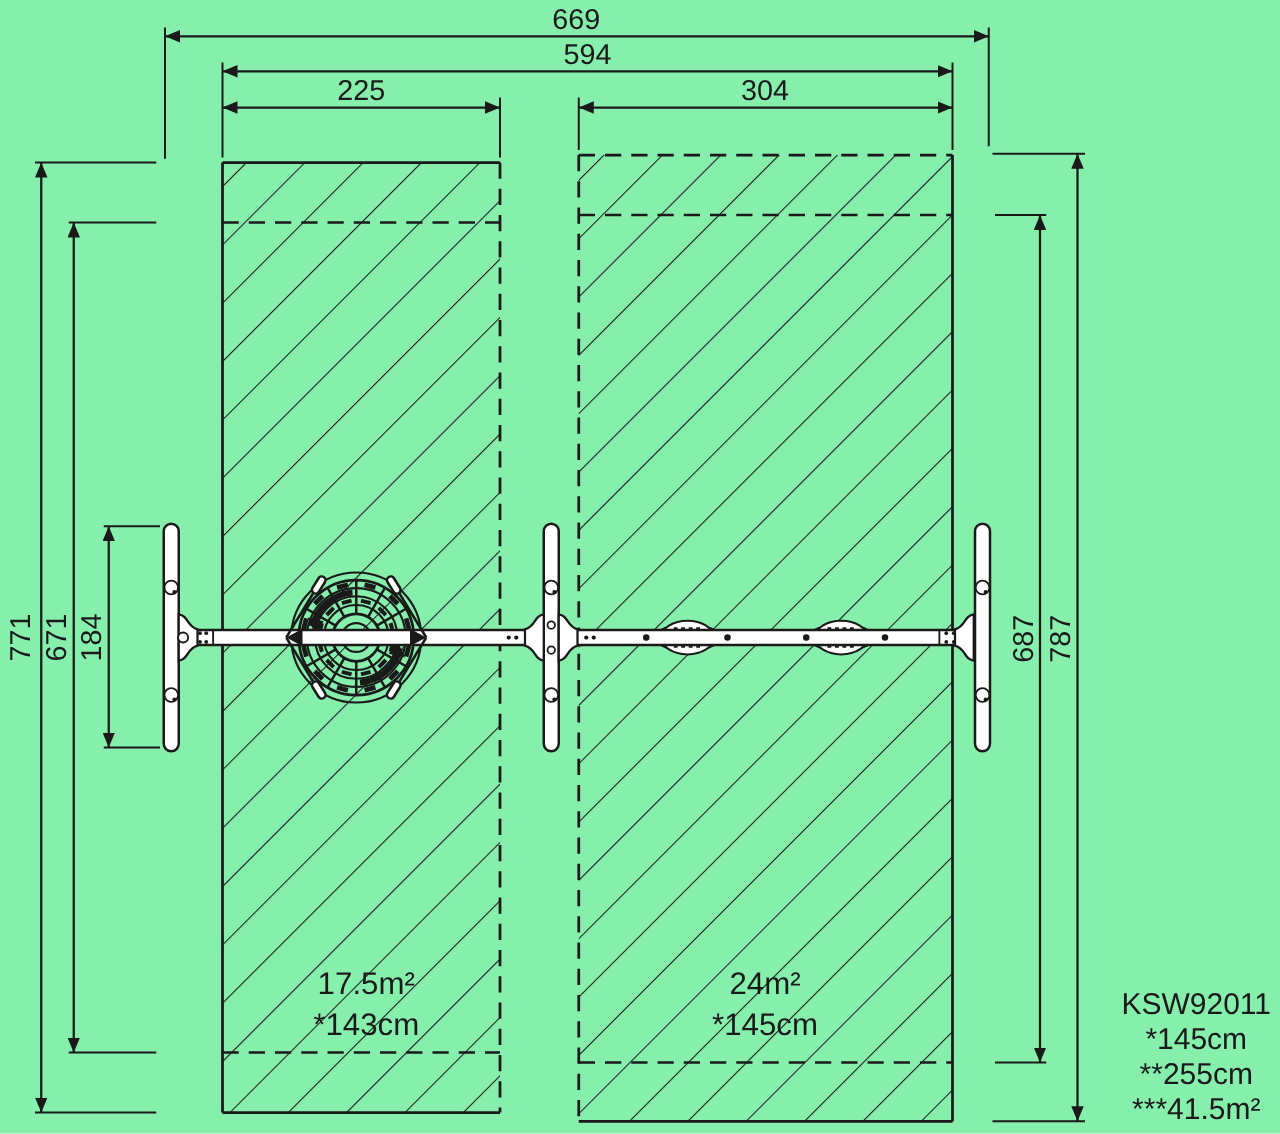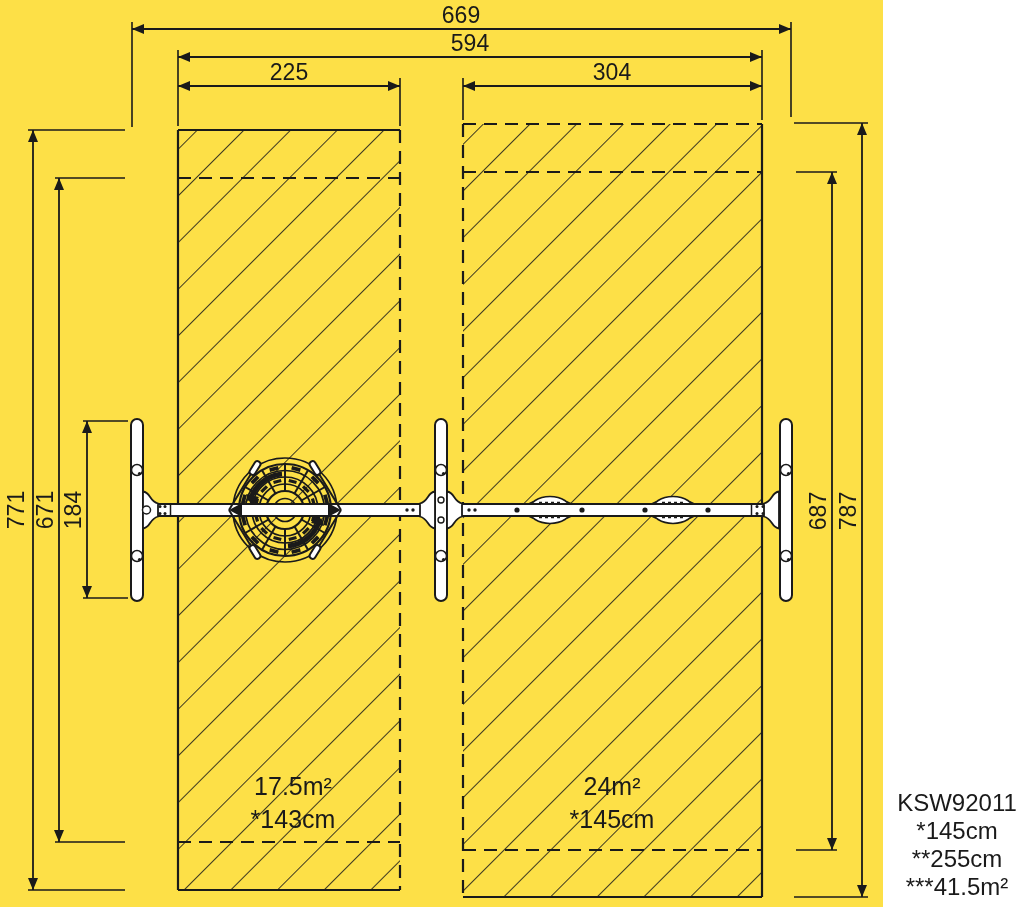--- a/index.html
+++ b/index.html
@@ -1,16 +1,16 @@
 <!DOCTYPE html>
 <html><head>
 <meta charset="utf-8">
 <style>
   html, body { margin: 0; padding: 0; background: #ffffff; }
-  .stage { width: 883px; height: 907px; position: relative; background: #fde047; }
+  .stage { width: 1024px; height: 907px; position: relative; background: #86efac; }
   svg { display: block; }
   text {
     font-family: "Liberation Sans", "DejaVu Sans", sans-serif;
     fill: #1a1a1a;
   }
   .dim-num { font-size: 23px; }
   .zone-label { font-size: 25px; }
   .legend-text { font-size: 24px; }
 </style>
 </head>

